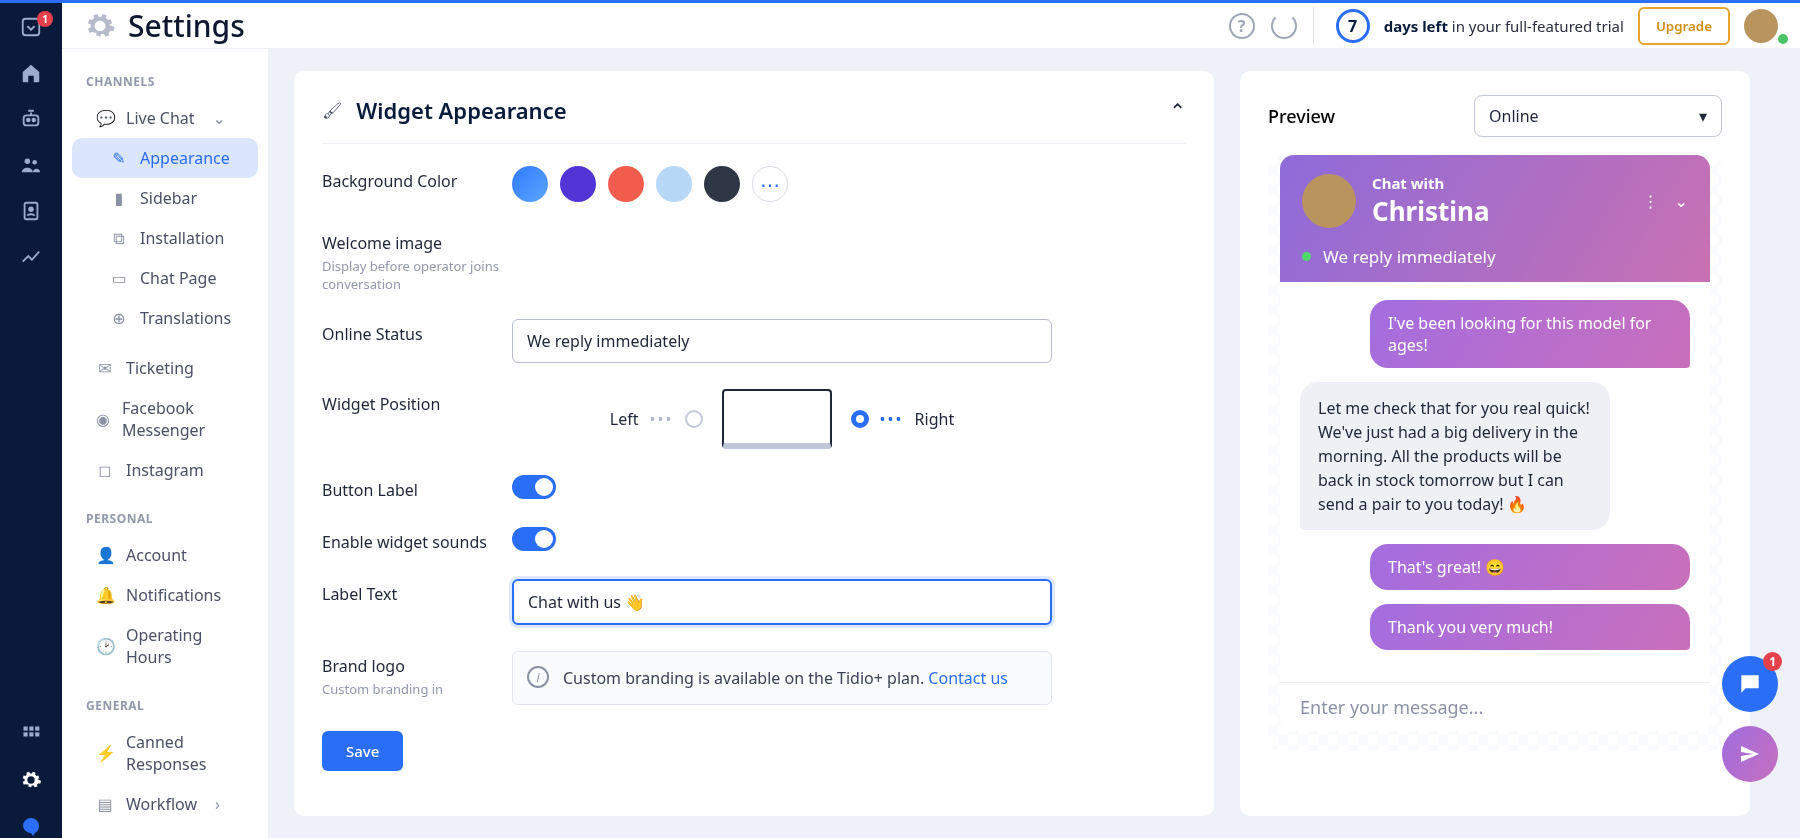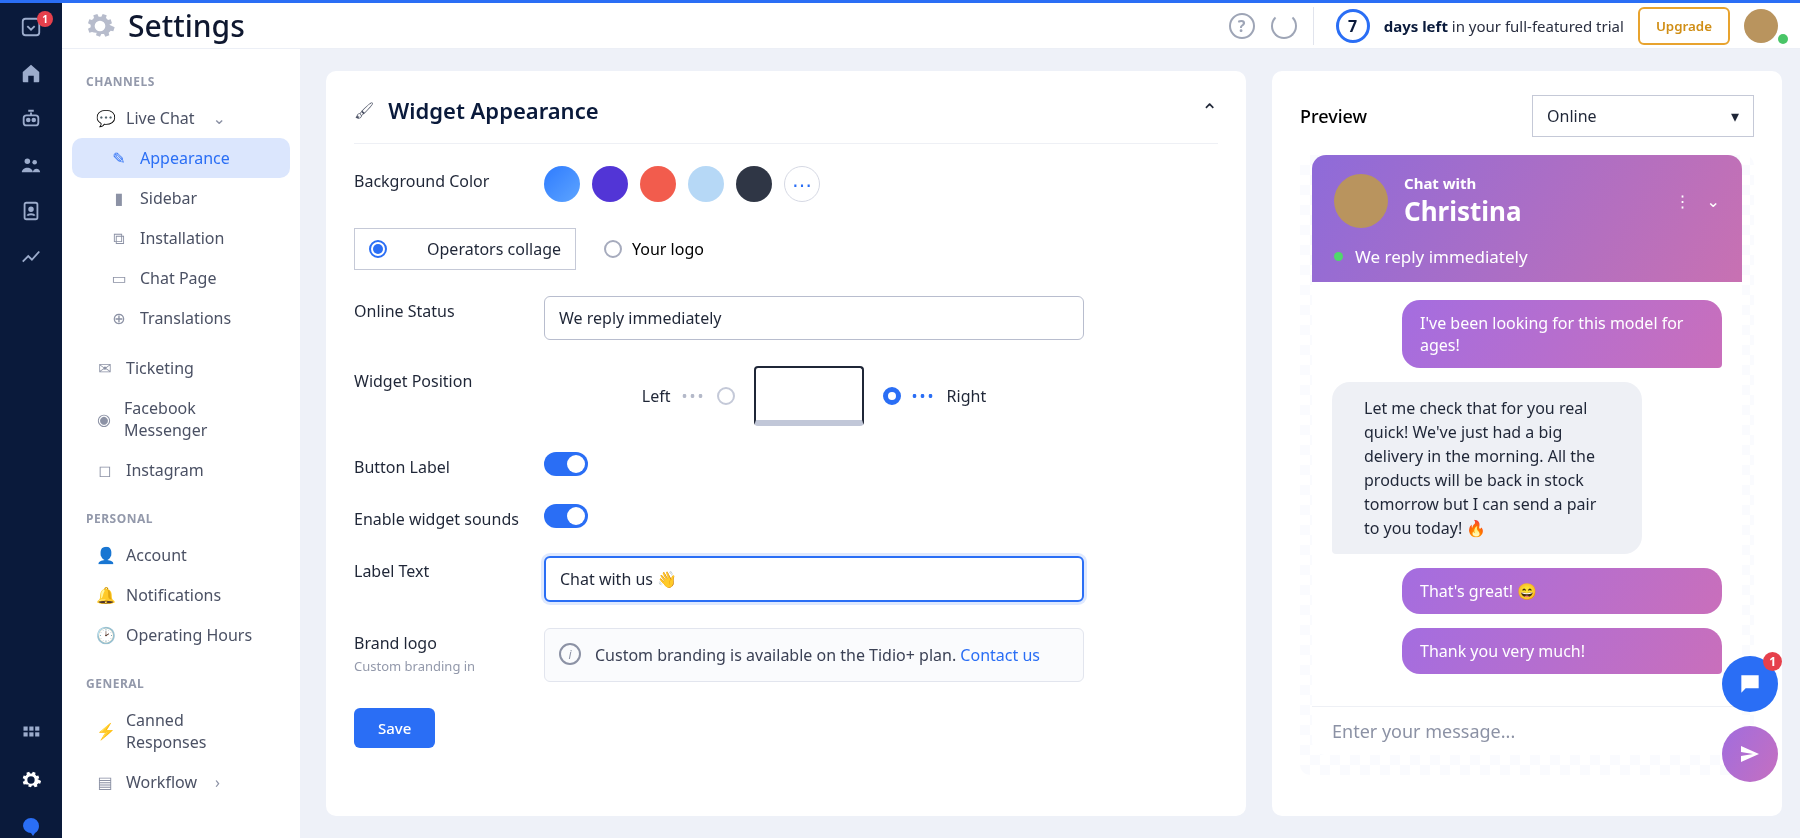--- a/index.html
+++ b/index.html
@@ -18,21 +18,21 @@
 .top-right{display:flex;align-items:center;gap:16px}
 .circle-icon{width:26px;height:26px;border:2px solid #9ea5b6;border-radius:50%;display:flex;align-items:center;justify-content:center;color:#9ea5b6;font-weight:700}
 .trial-block{display:flex;align-items:center;gap:14px;border-left:1px solid #e1e4ed;padding-left:22px}
 .trial-num{width:34px;height:34px;border:3px solid #2a6ef5;border-radius:50%;display:flex;align-items:center;justify-content:center;font-weight:700;color:#0a1a3b}
 .trial-text{font-size:15px;color:#2a2f40}
 .trial-text b{font-weight:700;color:#0a1a3b}
 .upgrade-btn{border:2px solid #e8a32e;color:#d08e15;background:#fff;font-weight:600;border-radius:6px;padding:8px 16px;cursor:pointer}
 .avatar{width:34px;height:34px;border-radius:50%;background:#b9945e;position:relative}
 .avatar .dot{width:10px;height:10px;background:#49c567;border-radius:50%;position:absolute;bottom:-1px;right:-10px}
 .body{flex:1;display:flex;min-height:0}
-.sidebar{width:238px;padding:18px 0 18px 0;overflow:auto;border-right:0}
+.sidebar{width:206px;padding:18px 0 18px 0;overflow:auto;border-right:0}
 .sidebar::-webkit-scrollbar{width:8px}
 .sidebar::-webkit-scrollbar-thumb{background:#d0d3de;border-radius:4px}
 .sidebar .section-label{font-size:12px;font-weight:700;color:#9399ab;letter-spacing:0.5px;padding:0 24px;margin:6px 0 8px}
 .sb-item{display:flex;align-items:center;gap:12px;padding:9px 24px;margin:0 10px;border-radius:10px;font-size:16px;color:#4b5164;cursor:pointer}
 .sb-item .mi{width:18px;text-align:center;color:#8c92a5}
 .sb-item.active{background:#dbe6fd;color:#2a6ef5}
 .sb-item.active .mi{color:#2a6ef5}
 .sb-sub{padding-left:38px;font-size:16px}
 .chev{margin-left:6px;color:#8c92a5}
 .content{flex:1;display:flex;gap:26px;padding:22px 26px;overflow:auto;background:#eef1f8;min-width:0}
@@ -66,35 +66,35 @@
 .rcirc{width:18px;height:18px;border:2px solid #c4c9d8;border-radius:50%}
 .rcirc.ac{border:5px solid #2a6ef5}
 .monitor{width:110px;height:60px;border:2px solid #1f2637;border-radius:4px;border-bottom:6px solid #c1c7d8;margin:0 8px}
 .info-box{display:flex;align-items:flex-start;gap:14px;padding:14px;border:1px solid #e2e5ee;border-radius:6px;background:#fafbfd;width:540px}
 .info-box .ic{width:22px;height:22px;border:2px solid #8c92a5;border-radius:50%;display:flex;align-items:center;justify-content:center;color:#8c92a5;font-size:12px;font-style:italic;flex-shrink:0}
 .info-box .tx{font-size:16px;color:#3b4155;line-height:1.5}
 .info-box .tx a{color:#2a6ef5;text-decoration:none}
 .save-btn{background:#2a6ef5;color:#fff;border:none;border-radius:6px;padding:10px 24px;font-size:15px;font-weight:500;cursor:pointer}
 .preview-head{display:flex;align-items:center;justify-content:space-between;margin-bottom:18px}
 .preview-head h3{font-size:18px;color:#000000;font-weight:500}
-.sel{border:1px solid #c5c9d7;border-radius:0;padding:9px 14px;width:222px;display:flex;align-items:center;justify-content:space-between;font-size:16px;color:#1f2637;cursor:pointer}
+.sel{border:1px solid #c5c9d7;border-radius:8px;padding:9px 14px;width:248px;display:flex;align-items:center;justify-content:space-between;font-size:16px;color:#1f2637;cursor:pointer}
 .chat-wrap{background:repeating-conic-gradient(#fafbfe 0 25%,#fff 0 50%) 0 0/20px 20px;border-radius:10px;padding:0 0 20px}
 .chat-wgt{width:430px;margin:0 auto;border-radius:14px;overflow:hidden;background:#fff}
 .chat-head{background:linear-gradient(120deg,#8e6bd9,#c871b2);color:#fff;padding:18px 22px 14px;position:relative}
 .ch-row1{display:flex;align-items:center;gap:16px}
 .ch-avatar{width:54px;height:54px;border-radius:50%;background:#b9945e}
 .ch-name .sub{font-size:15px;font-weight:700}
 .ch-name .nm{font-size:26px;font-weight:700}
 .ch-actions{margin-left:auto;display:flex;gap:16px;align-items:center}
 .ch-status{display:flex;align-items:center;gap:12px;margin-top:16px;font-size:17px}
 .ch-status .gdot{width:9px;height:9px;background:#50d76c;border-radius:50%}
 .chat-body{padding:18px 20px}
 .msg{margin-bottom:14px;max-width:320px}
 .msg.right{margin-left:auto;background:linear-gradient(120deg,#a46de0,#c96fbb);color:#fff;border-radius:18px 18px 4px 18px;padding:12px 18px;font-size:16px}
-.msg.left{background:#eef0f5;color:#1f2637;border-radius:18px 18px 18px 4px;padding:14px 32px;font-size:16px;line-height:1.5;max-width:310px}
+.msg.left{background:#eef0f5;color:#1f2637;border-radius:18px 18px 18px 4px;padding:14px 18px;font-size:16px;line-height:1.5;max-width:310px}
 .chat-input{padding:12px 20px;border-top:1px solid #eef0f5;display:flex;align-items:center;justify-content:space-between}
 .chat-input .ph{color:#8c92a5;font-size:18px}
 .floating-btns{position:fixed;right:22px;bottom:56px;display:flex;flex-direction:column;gap:14px}
 .fbtn{width:56px;height:56px;border-radius:50%;display:flex;align-items:center;justify-content:center;color:#fff;position:relative}
 .fbtn .fbadge{position:absolute;top:-4px;right:-4px;background:#e6404c;color:#fff;font-size:12px;font-weight:700;border-radius:10px;padding:1px 6px}
 svg{display:block}
 </style>
 </head>
 <body>
 
@@ -272,31 +272,23 @@
                 <div class="swatch" style="background:#5235d6"></div>
                 <div class="swatch" style="background:#f25c4d"></div>
                 <div class="swatch" style="background:#b6d8f6"></div>
                 <div class="swatch" style="background:#2f3645"></div>
                 <div class="swatch more">⋯</div>
               </div>
             </div>
           </div>
 
           <div class="row">
-            <div class="ctrl">
-              <div class="radio-grp">
-                <div class="radio sel">
-                    <span class="rcircle"></span>
-                    <span>Operators collage</span>
-                  </div>
-                <div class="radio">
-                    <span class="rcircle"></span>
-                    <span>Your logo</span>
-                  </div>
-              </div>
+            <div class="lbl">
+              <div class="lt">Welcome image</div>
+              <div class="help">Display before operator joins conversation</div>
             </div>
           </div>
 
           <div class="row">
             <div class="lbl">
                 <div class="lt">Online Status</div>
               </div>
             <div class="ctrl"><input type="text" value="We reply immediately" style=""></div>
           </div>
 

